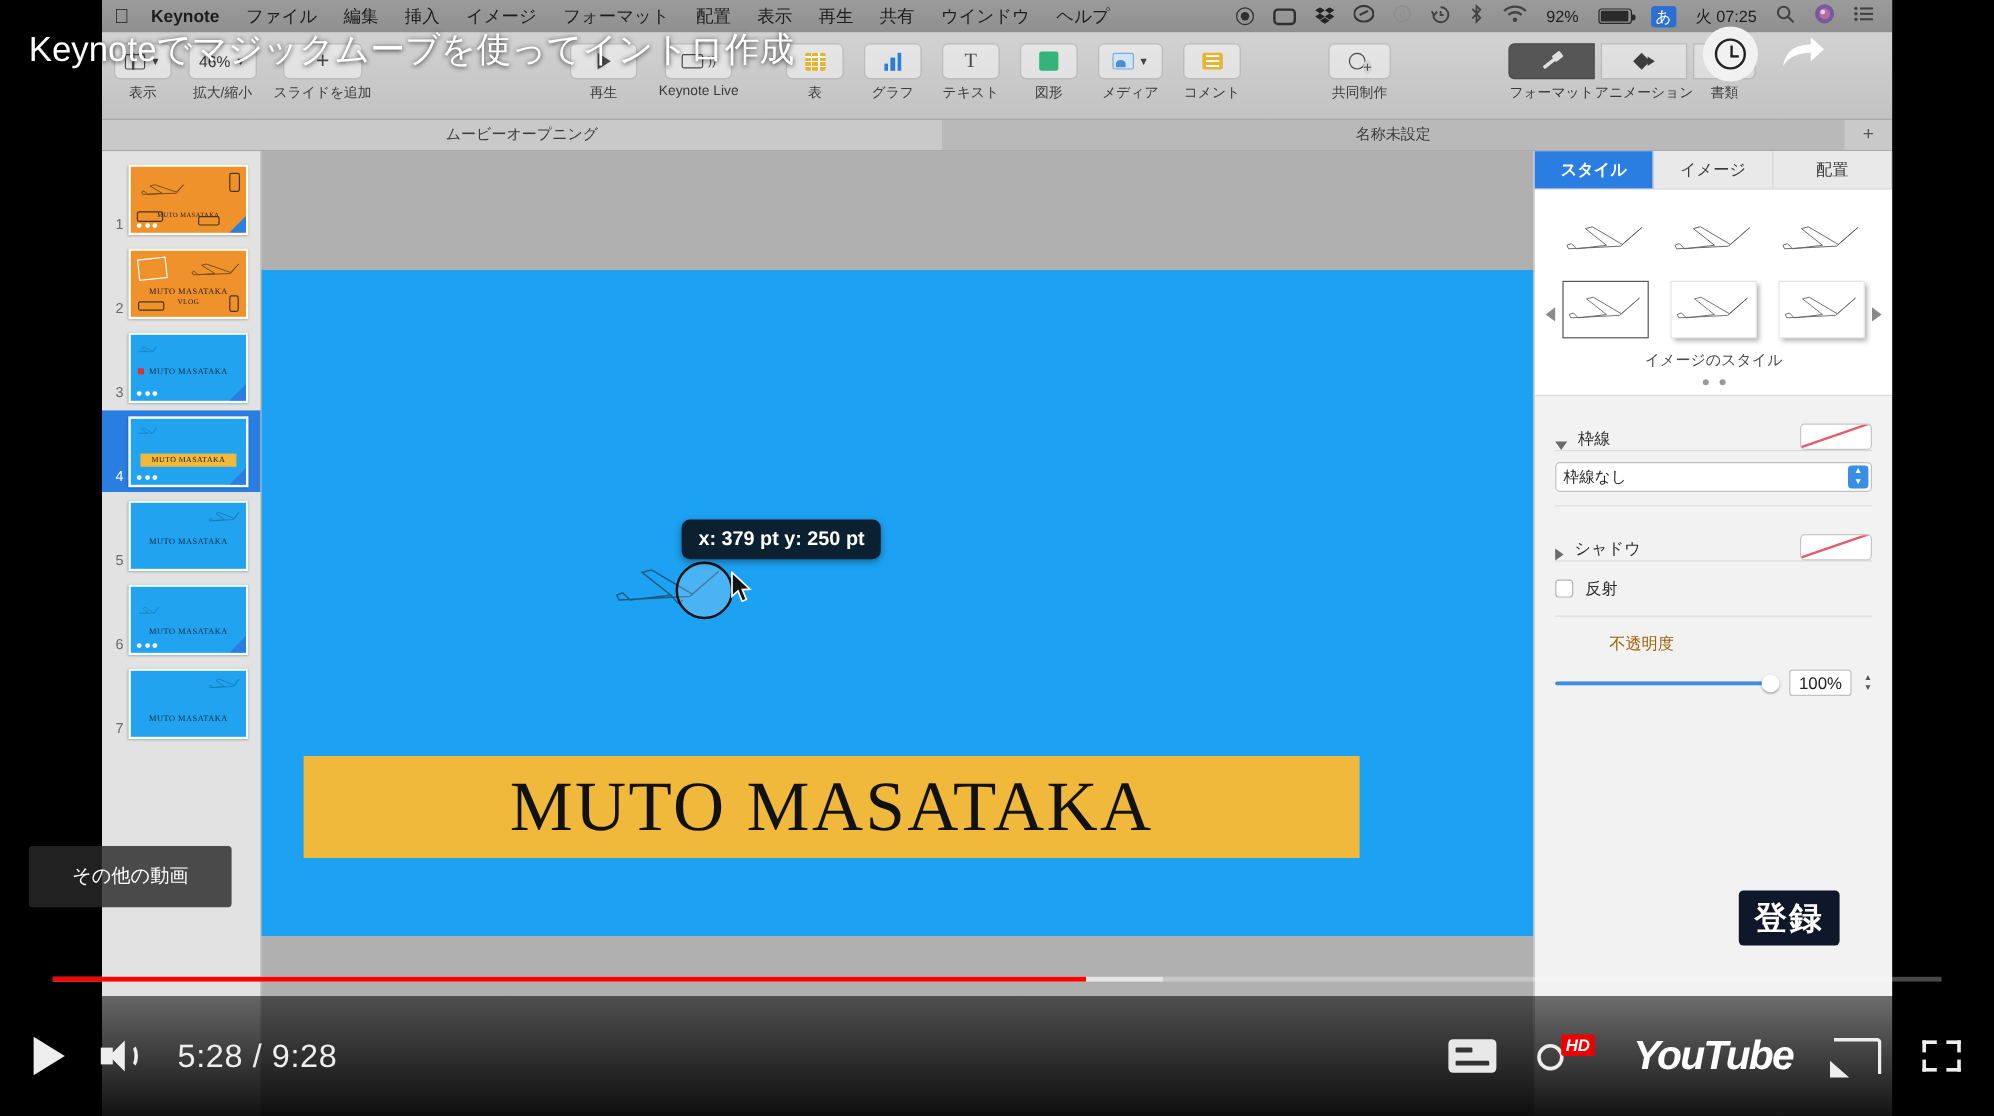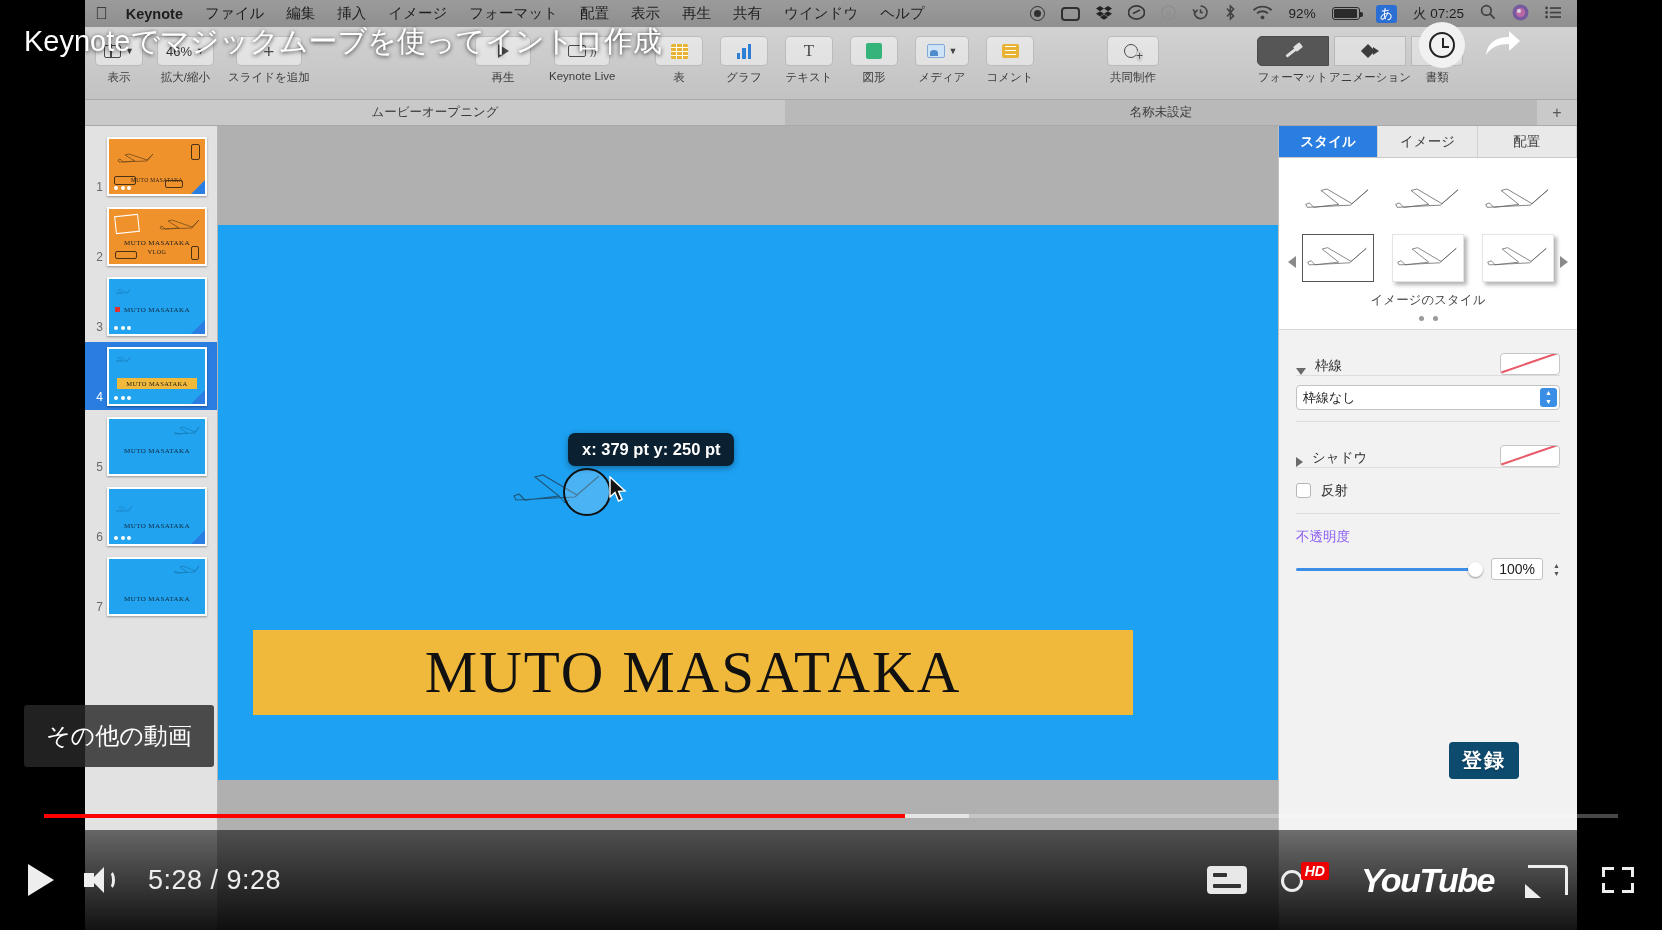--- a/index.html
+++ b/index.html
@@ -195,21 +195,21 @@
     display:flex; align-items:center; padding:0 6px; font-size:13px; color:#222;
     position:relative;
   }
   .select .stepper {
     position:absolute; right:2px; top:2px; bottom:2px; width:17px;
     background:#3a8ee6; border-radius:3px; display:flex; flex-direction:column;
     align-items:center; justify-content:center; color:#fff; font-size:7px; line-height:1.15;
   }
   .chk-row { display:flex; align-items:center; height:46px; border-bottom:1px solid #dcdcdc;justify-content:flex-end;}
   .chkbox { width:15px;height:15px;border:1px solid #b6b6b6;background:#fff;border-radius:3px;margin-right:10px;}
-  .opacity-label { font-size:13.5px; color:#8b5cf6; padding-top:14px; }
+  .opacity-label { font-size:13.5px; color:#a16207; padding-top:14px;margin-left:45px; }
   .opacity-row { display:flex; align-items:center; gap:10px; padding-top:12px; }
   .slider { flex:1; height:16px; position:relative; }
   .slider .track { position:absolute; left:0; right:0; top:7px; height:3px; background:#dcdcdc; border-radius:2px;}
   .slider .fill { position:absolute; left:0; width:96%; top:7px; height:3px; background:#3a8ee6; border-radius:2px;}
   .slider .knob { position:absolute; left:93%; top:1px; width:15px;height:15px;border-radius:50%;background:#fff;box-shadow:0 1px 2px rgba(0,0,0,.4);}
   .num-field { width:52px;height:22px;background:#fff;border:1px solid #c2c2c2;border-radius:3px;
      display:flex;align-items:center;justify-content:center;font-size:14px;color:#222;}
   .num-step { display:flex; flex-direction:column; gap:1px; font-size:7px; color:#555; line-height:1; }
 
   
@@ -222,26 +222,26 @@
     width:46px;height:46px;border-radius:50%;
     display:flex;align-items:center;justify-content:center;
   }
   .yt-watch-later { left:1419px; background:#f1f1f1; }
   .yt-share { left:1480px; }
   .wl-clock { width:26px;height:26px;border:2.4px solid #222;border-radius:50%;position:relative;}
   .wl-clock::before{content:"";position:absolute;left:10.5px;top:4px;width:2px;height:9px;background:#222;}
   .wl-clock::after{content:"";position:absolute;left:11px;top:11.5px;width:7px;height:2px;background:#222;}
   .more-videos {
     position:absolute; left:24px; top:705px; z-index:40;
-    background:rgba(40,40,40,.82); color:#fff; font-size:24px;
-    padding:15px 22px; border-radius:3px; white-space:nowrap;
+    background:rgba(40,40,40,.82); color:#fff; font-size:16px;
+    padding:15px 36px; border-radius:3px; white-space:nowrap;
   }
   .sub-badge {
     position:absolute; left:1449px; top:742px; z-index:40;
-    background:#0c4a6e; color:#fff; font-size:20px; font-weight:bold;
+    background:#0f172a; color:#fff; font-size:27px; font-weight:bold;
     padding:5px 13px; border-radius:4px; letter-spacing:2px;
     text-shadow:0 1px 2px rgba(0,0,0,.25);
   }
 
   
   .progress-wrap { position:absolute; left:0; bottom:112px; width:1662px; height:5px; z-index:50;}
   .progress-bg { position:absolute; left:44px; right:44px; top:1px; height:3.5px; background:rgba(255,255,255,.28);}
   .progress-buf { position:absolute; left:44px; width:925px; top:1px; height:3.5px; background:rgba(255,255,255,.55);}
   .progress-played { position:absolute; left:44px; width:861px; top:1px; height:3.5px; background:#f00;}
 

